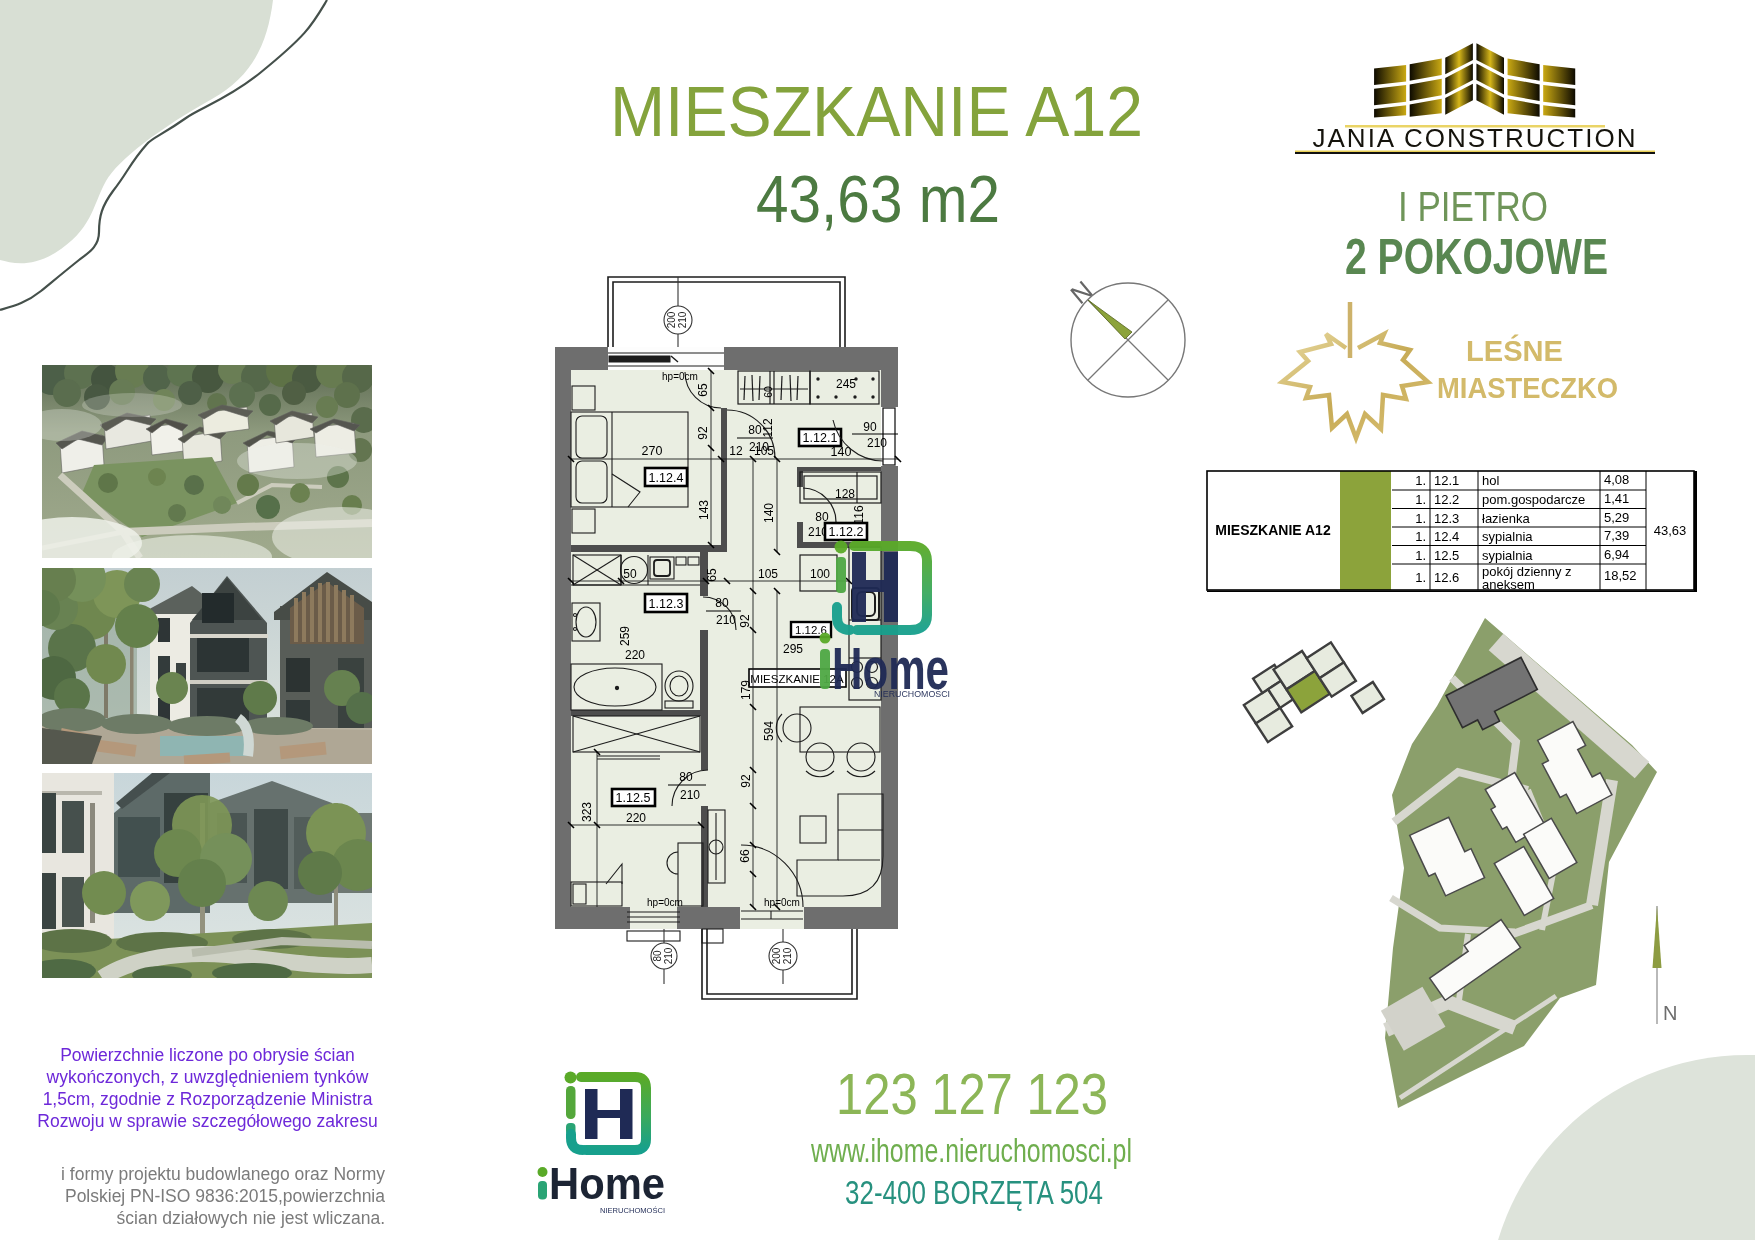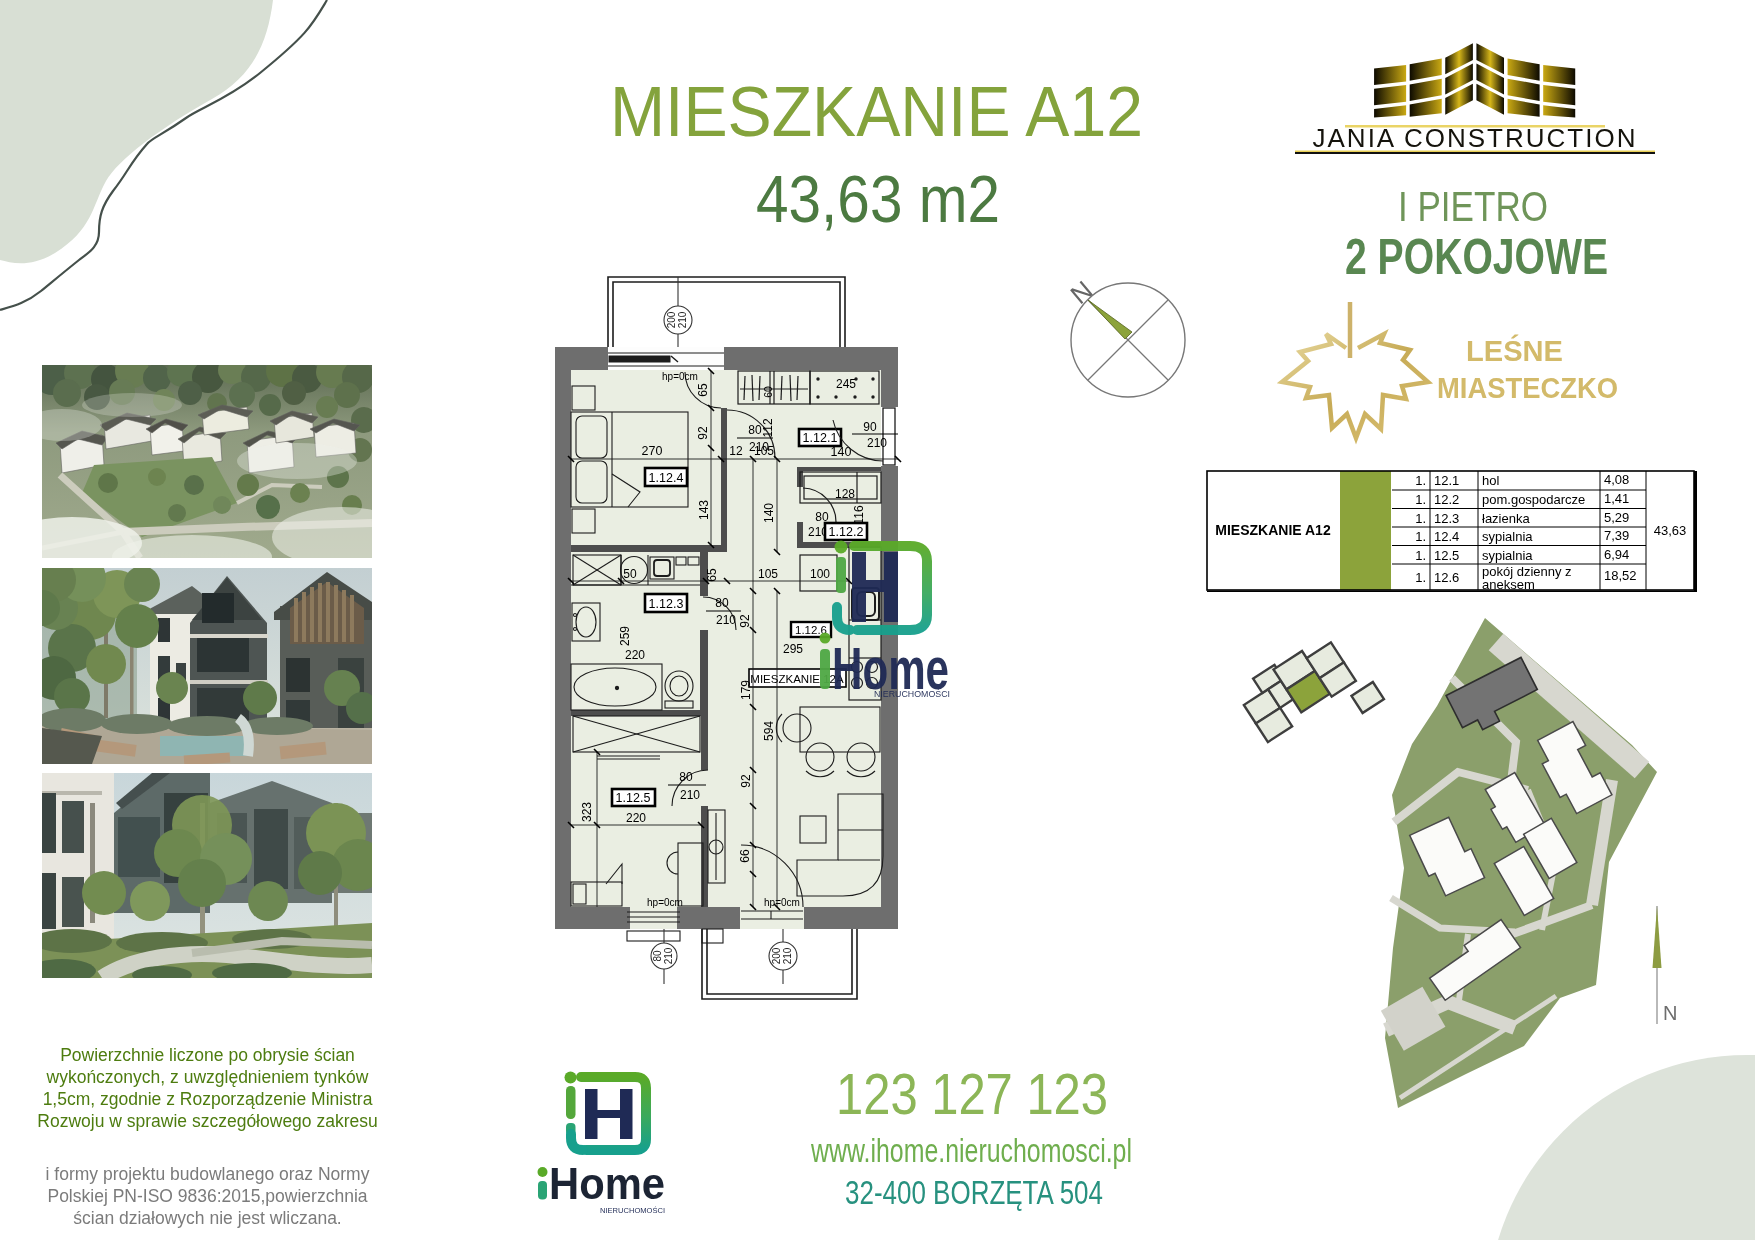--- a/index.html
+++ b/index.html
@@ -286,23 +286,23 @@
   <path d="M 60 205 C 90 185 140 178 185 182 C 230 186 280 196 330 192" stroke="#cfd2c6" stroke-width="16" fill="none"></path>
   <path d="M 150 180 L 240 168 L 330 172" stroke="#b9bdae" stroke-width="8" fill="none"></path>
 
   <g fill="#4f6a44">
     <ellipse cx="20" cy="198" rx="34" ry="12"></ellipse>
     <ellipse cx="210" cy="200" rx="40" ry="10"></ellipse>
     <ellipse cx="120" cy="202" rx="30" ry="9"></ellipse>
   </g>
 </svg>
 
-<div class="abs" style="left:30px;top:1044px;width:355px;text-align:center;font-size:17.5px;line-height:22px;color:#4d7c0f;">Powierzchnie liczone po obrysie ścian wykończonych, z uwzględnieniem tynków 1,5cm, zgodnie z Rozporządzenie Ministra Rozwoju w sprawie szczegółowego zakresu</div>
-
-<div class="abs" style="left:30px;top:1163px;width:355px;text-align:center;font-size:17.5px;line-height:22px;color:#7b7b7b;">i formy projektu budowlanego oraz Normy Polskiej PN-ISO 9836:2015,powierzchnia ścian działowych nie jest wliczana.</div>
+<div class="abs" style="left:30px;top:1044px;width:355px;text-align:center;font-size:17.5px;line-height:22px;color:#6d28d9;">Powierzchnie liczone po obrysie ścian wykończonych, z uwzględnieniem tynków 1,5cm, zgodnie z Rozporządzenie Ministra Rozwoju w sprawie szczegółowego zakresu</div>
+
+<div class="abs" style="left:30px;top:1163px;width:355px;text-align:right;font-size:17.5px;line-height:22px;color:#7b7b7b;">i formy projektu budowlanego oraz Normy Polskiej PN-ISO 9836:2015,powierzchnia ścian działowych nie jest wliczana.</div>
 
 <svg class="abs" style="left:1290px;top:30px" width="370" height="135" viewBox="0 0 370 135">
   <defs>
     <linearGradient id="gp1" x1="0" y1="0" x2="1" y2="0">
       <stop offset="0" stop-color="#0d0a00"></stop>
         <stop offset="0.5" stop-color="#d6b619"></stop>
         <stop offset="1" stop-color="#0d0a00"></stop>
     </linearGradient>
     <linearGradient id="gp2" x1="0" y1="0" x2="1" y2="0">
       <stop offset="0" stop-color="#caa913"></stop>

